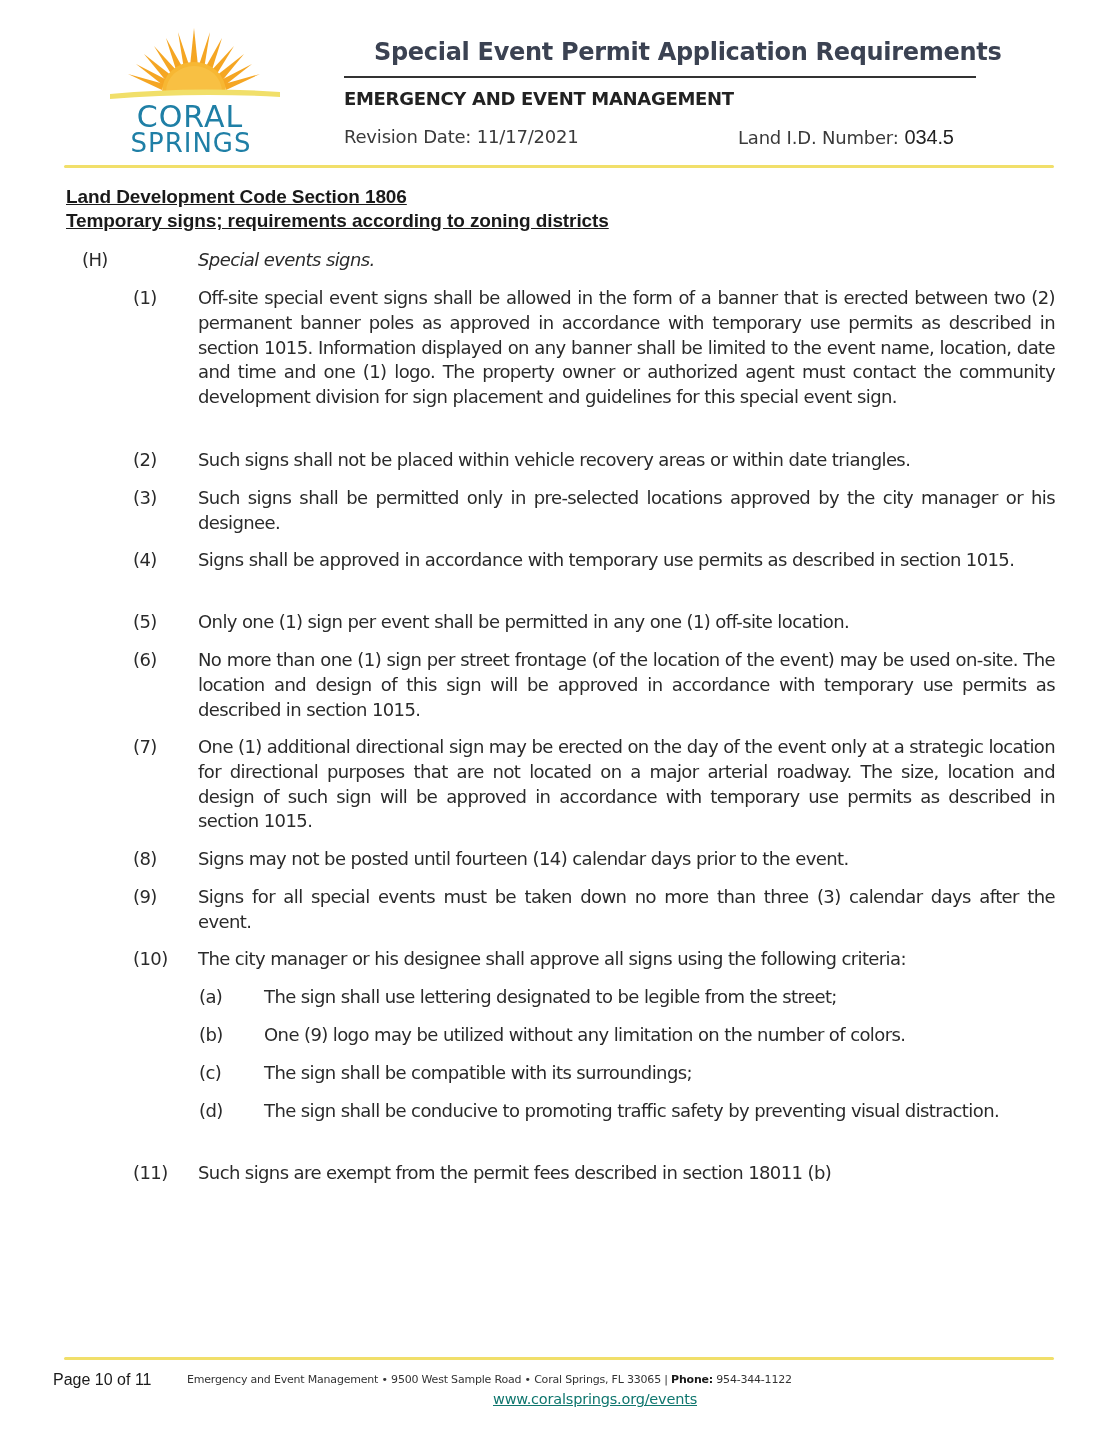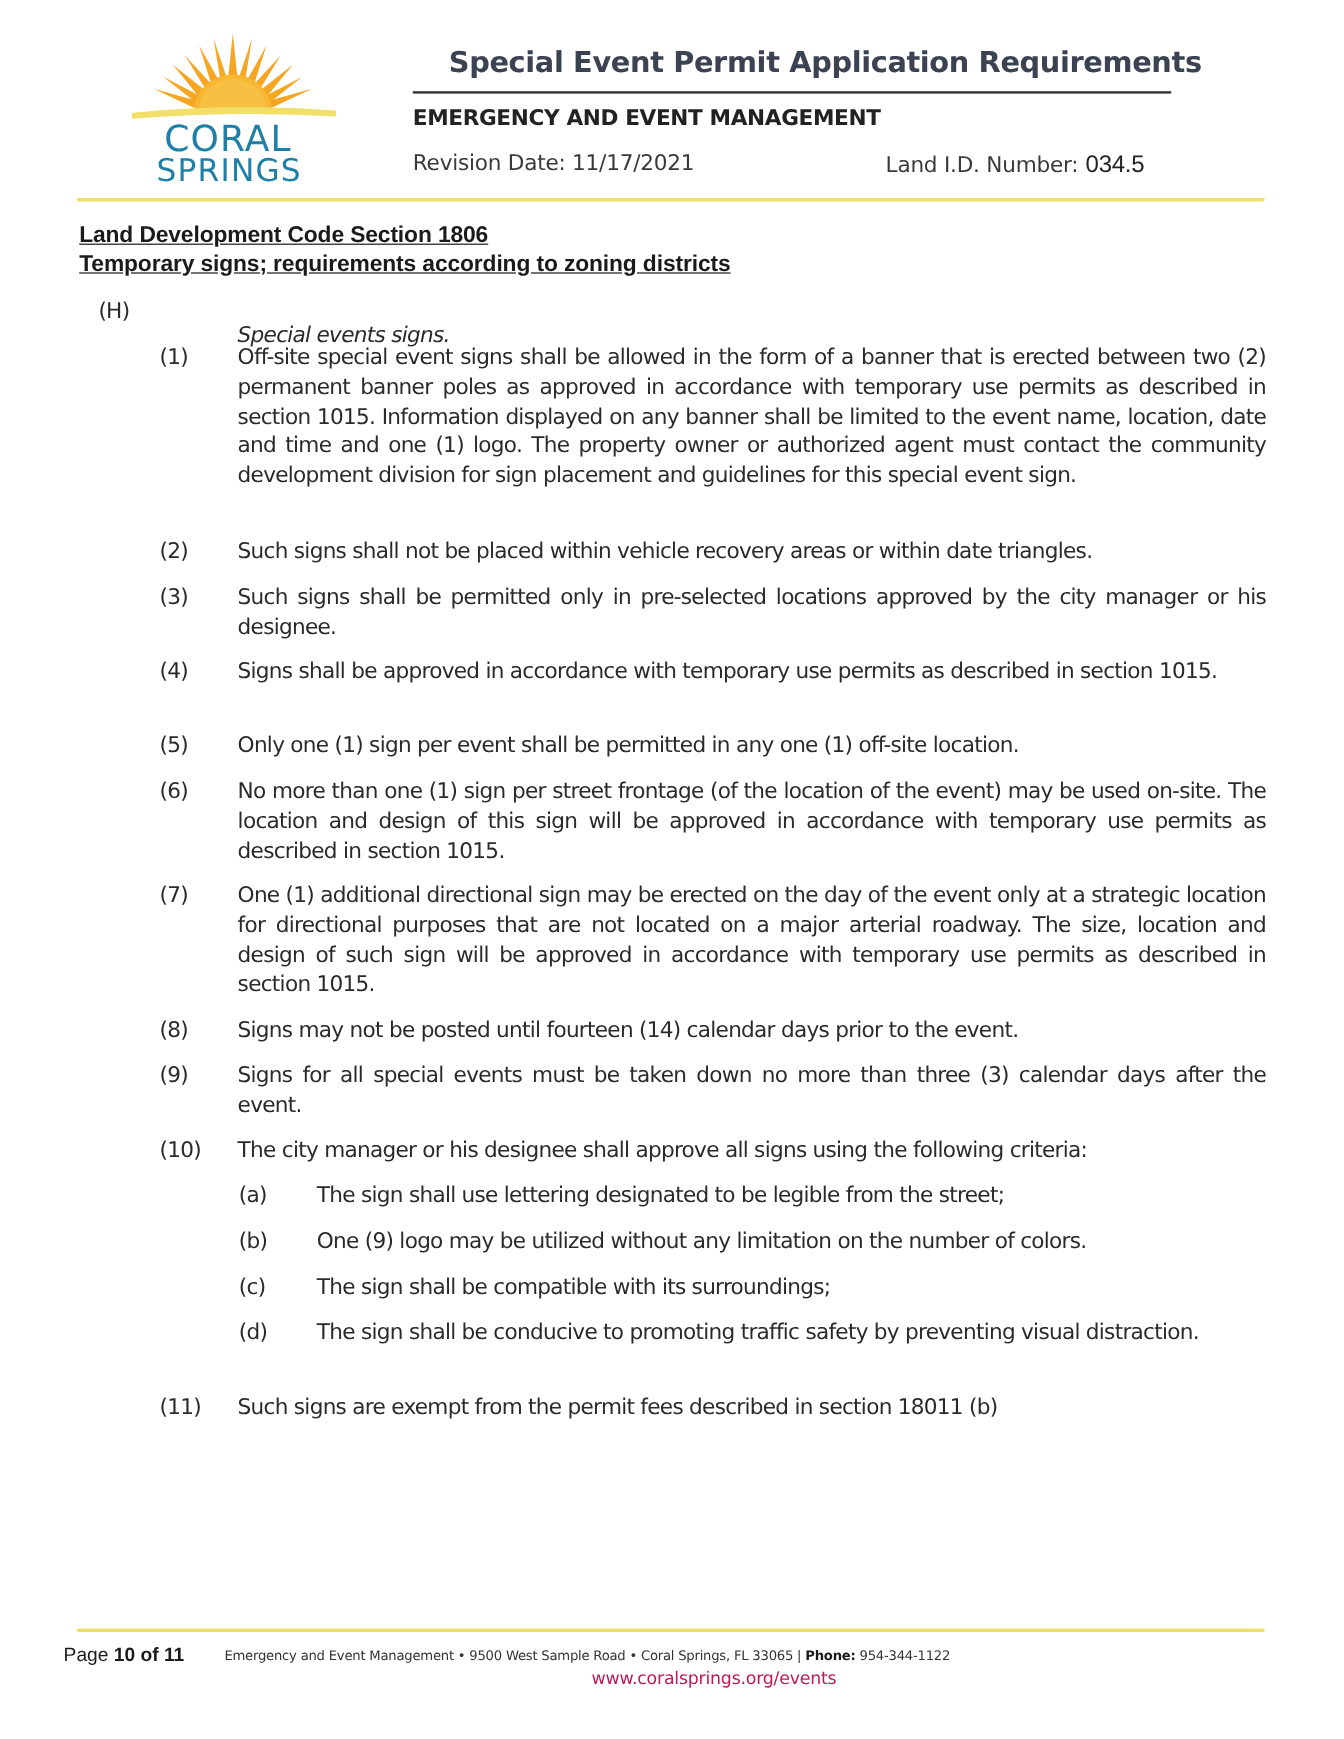--- a/index.html
+++ b/index.html
@@ -132,53 +132,54 @@
       left: 0;
       top: 0;
       white-space: nowrap;
     }
     .item .txt {
       position: absolute;
       text-align: justify;
       text-align-last: left;
     }
     .item.lvl0 { left: 82px; }
-    .item.lvl0 .txt { left: 116px; width: 860px; font-style: italic; margin-top: 20px; }
+    .item.lvl0 .txt { left: 116px; width: 860px; font-style: italic; }
     .item.lvl1 { left: 133px; }
     .item.lvl1 .txt { left: 65px; width: 857px; }
     .item.lvl2 { left: 199px; }
     .item.lvl2 .txt { left: 65px; width: 791px; }
 
     
     .footer-page {
       position: absolute;
       left: 53px;
       top: 1371px;
       font-family: "Liberation Sans", sans-serif;
       font-size: 16px;
       color: #1a1a1a;
       white-space: nowrap;
     }
-    .footer-page b { font-weight: bold; }
+    .footer-page b { font-weight: normal; }
     .footer-addr {
       position: absolute;
       left: 187px;
       top: 1373px;
       font-size: 11px;
       color: #333333;
       white-space: nowrap;
       letter-spacing: -0.2px;
     }
     .footer-addr b { font-weight: bold; color: #1a1a1a; }
     .footer-link {
       position: absolute;
       left: 493px;
       top: 1391px;
       font-size: 14.5px;
-      color: #be185d;
+      color: #0f766e;
+      text-decoration: underline;
       white-space: nowrap;
       letter-spacing: -0.2px;
     }
   </style>
 </head>
 <body>
 
 <div class="logo">
   <svg width="180" height="80" viewBox="0 0 180 80">
     <g fill="#f5a623">

